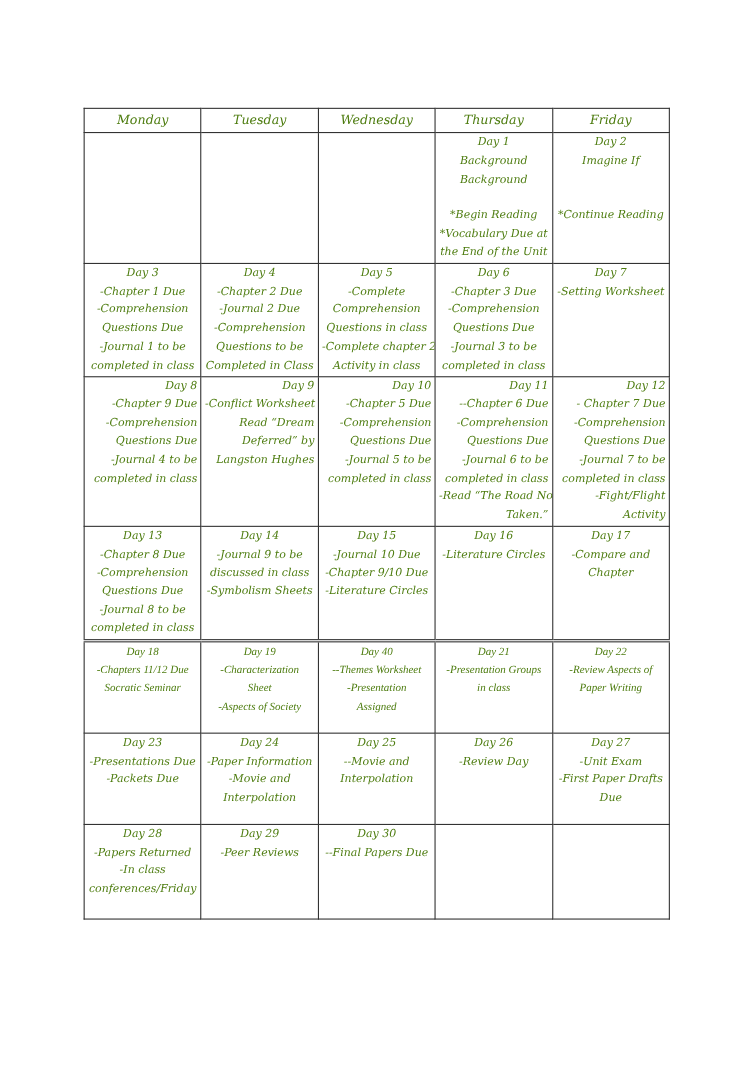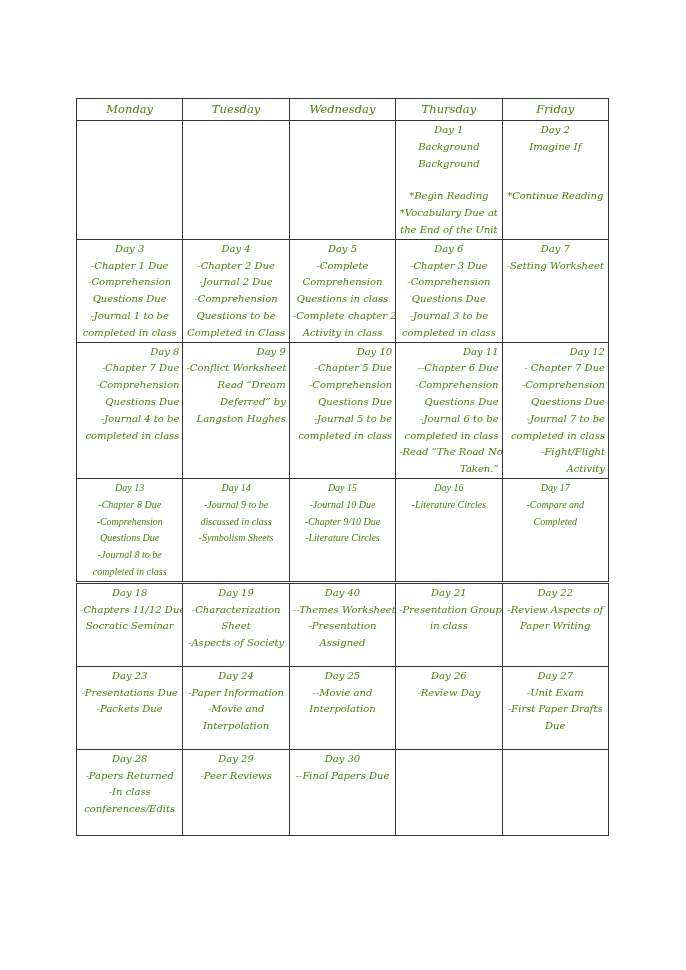--- a/index.html
+++ b/index.html
@@ -29,23 +29,23 @@
     font-size: 11.5px;
     height: 21px;
     line-height: 21px;
     padding: 0;
   }
   .line { display: block; white-space: nowrap; }
   .gap { display: block; height: 16px; }
   tr.r1 td { height: 113px; }
   tr.r2 td { height: 99px; }
   tr.r3 td { height: 134px; text-align: right; }
-  tr.r4 td { height: 99px; font-family: Liberation Serif, serif; }
+  tr.r4 td { height: 99px; }
   tr.r4 td, tr.r4 { }
-  tr.r5 td { height: 81px; border-top: 3px double #333; }
+  tr.r5 td { height: 81px; border-top: 3px double #333; font-family: Liberation Serif, serif; }
   tr.r6 td { height: 81px; }
   tr.r7 td { height: 84px; }
 </style>
 </head>
 <body>
 
 <div class="page">
   <table class="cal">
     <thead>
       <tr>
@@ -112,21 +112,21 @@
             <span class="line">completed in class</span>
           </td>
           <td>
             <span class="line">Day 7</span>
             <span class="line">-Setting Worksheet</span>
           </td>
         </tr>
         <tr class="r3">
           <td>
             <span class="line">Day 8</span>
-            <span class="line">-Chapter 7 Due</span>
+            <span class="line">-Chapter 9 Due</span>
             <span class="line">-Comprehension</span>
             <span class="line">Questions Due</span>
             <span class="line">-Journal 4 to be</span>
             <span class="line">completed in class</span>
           </td>
           <td>
             <span class="line">Day 9</span>
             <span class="line">-Conflict Worksheet</span>
             <span class="line">Read “Dream</span>
             <span class="line">Deferred” by</span>
@@ -182,21 +182,21 @@
             <span class="line">-Chapter 9/10 Due</span>
             <span class="line">-Literature Circles</span>
           </td>
           <td>
             <span class="line">Day 16</span>
             <span class="line">-Literature Circles</span>
           </td>
           <td>
             <span class="line">Day 17</span>
             <span class="line">-Compare and</span>
-            <span class="line">Completed</span>
+            <span class="line">Chapter</span>
           </td>
         </tr>
         <tr class="r5">
           <td>
             <span class="line">Day 18</span>
             <span class="line">-Chapters 11/12 Due</span>
             <span class="line">Socratic Seminar</span>
           </td>
           <td>
             <span class="line">Day 19</span>
@@ -247,21 +247,21 @@
             <span class="line">-Unit Exam</span>
             <span class="line">-First Paper Drafts</span>
             <span class="line">Due</span>
           </td>
         </tr>
         <tr class="r7">
           <td>
             <span class="line">Day 28</span>
             <span class="line">-Papers Returned</span>
             <span class="line">-In class</span>
-            <span class="line">conferences/Edits</span>
+            <span class="line">conferences/Friday</span>
           </td>
           <td>
             <span class="line">Day 29</span>
             <span class="line">-Peer Reviews</span>
           </td>
           <td>
             <span class="line">Day 30</span>
             <span class="line">--Final Papers Due</span>
           </td>
           <td></td>

